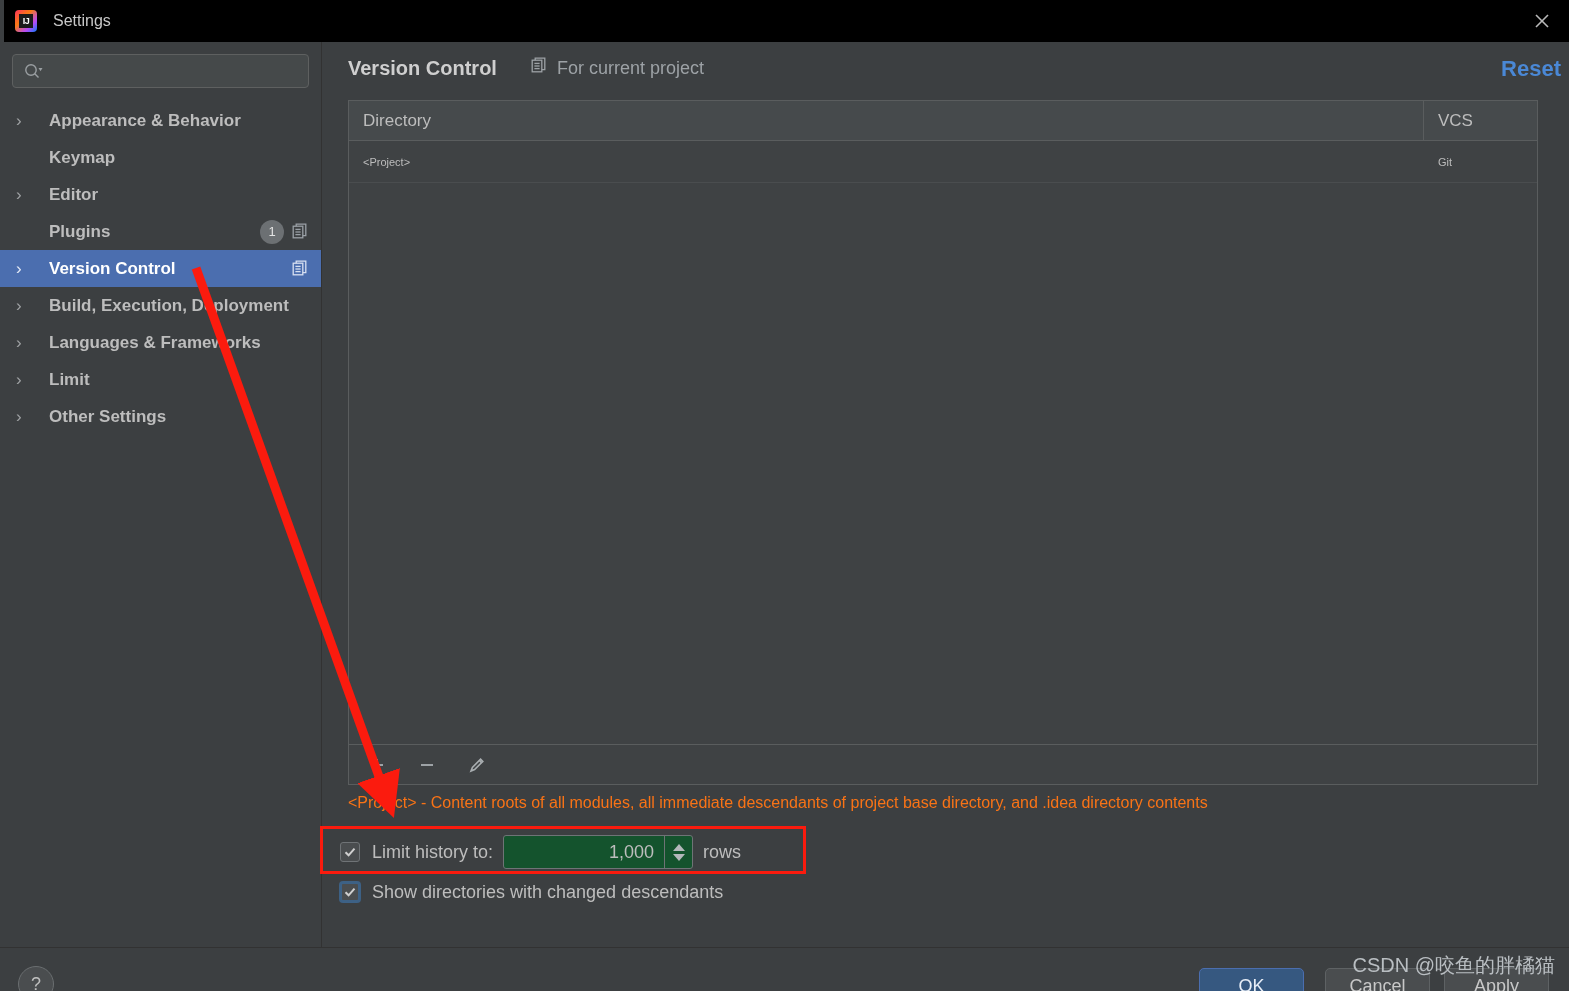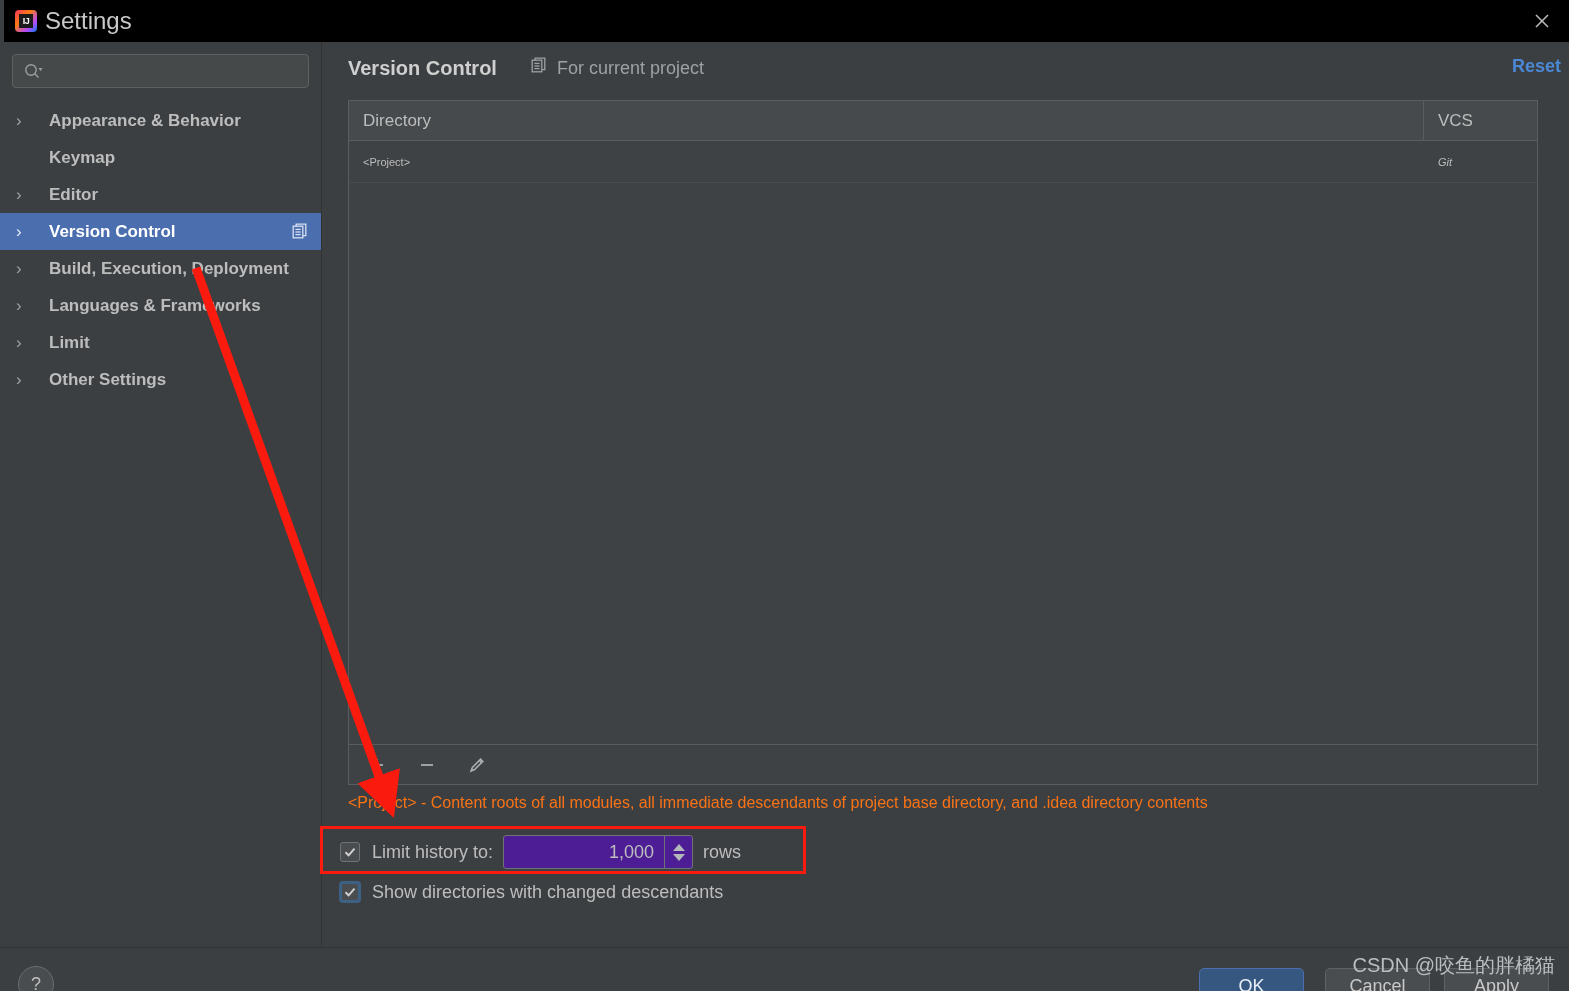--- a/index.html
+++ b/index.html
@@ -34,22 +34,22 @@
       linear-gradient(135deg, #fe315d 0%, #f97a12 38%, #b74af7 72%, #087cfa 100%);
   }
   #app-logo .lg-fg {
     position: absolute; left: 6px; top: 6px; right: 6px; bottom: 6px;
     background: #1b1b1b;
     display: flex; align-items: center; justify-content: center;
     font-size: 9px; font-weight: bold; color: #fff;
     letter-spacing: -0.5px;
   }
   #title-text {
-    margin-left: 6px;
-    font-size: 24px; color: #c8c8c8;
+    margin-left: 14px;
+    font-size: 16px; color: #c8c8c8;
   }
   #close-btn {
     position: absolute; right: 16px; top: 6px;
     width: 30px; height: 30px;
     display: flex; align-items: center; justify-content: center;
     cursor: pointer; color: #b9b9b9;
   }
   #close-btn svg { display:block; }
 
   
@@ -119,21 +119,21 @@
     padding-left: 26px;
   }
   #page-title { font-size: 20px; font-weight: bold; color: #cfcfcf; }
   #scope-chip {
     margin-left: 34px;
     display: flex; align-items: center; gap: 9px;
     color: #9da2a6; font-size: 18px; cursor: pointer;
   }
   #reset-link {
     position: absolute; right: 8px; top: 14px;
-    color: #4a88d6; font-size: 18px; font-weight: bold; cursor: pointer;
+    color: #4a88d6; font-size: 22px; font-weight: bold; cursor: pointer;
   }
 
   
   #table-wrap {
     position: absolute; left: 26px; top: 58px;
     width: 1190px; height: 645px;
     border: 1px solid #5a5d5e;
     background: #3f4244;
     display: flex; flex-direction: column;
   }
@@ -156,21 +156,21 @@
     display: flex; align-items: stretch;
     border-bottom: 1px solid #4a4d4f;
     cursor: pointer;
   }
   .td {
     display: flex; align-items: center;
     font-size: 11px; color: #bdbdbd;
     padding-left: 14px;
   }
   .td.dir { flex: 1; }
-  .td.vcs { width: 113px; font-style: italic; }
+  .td.vcs { width: 113px; }
 
   
   #table-toolbar {
     position: absolute; left: 26px; top: 703px;
     width: 1190px; height: 40px;
     border: 1px solid #5a5d5e; border-top: none;
     background: #3f4244;
     display: flex; align-items: center;
     padding-left: 14px; gap: 22px;
   }
@@ -208,21 +208,21 @@
     box-shadow: 0 0 0 1px #3d6185;
   }
   .cbx .tick { display: none; color: #cfcfcf; }
   .cbx.checked .tick { display: block; }
   .opt-label { cursor: default; }
   .spinner {
     display: inline-flex; align-items: stretch;
     height: 34px;
     border: 1px solid #6f7376;
     border-radius: 3px;
-    background: #4c1d95;
+    background: #14532d;
     margin: 0 10px;
   }
   .spinner .sp-val {
     display: flex; align-items: center; justify-content: flex-end;
     padding: 0 10px;
     font-size: 18px; color: #bdbdbd;
     background: transparent; border: none; outline: none;
     font-family: "Liberation Sans", sans-serif;
     text-align: right;
   }
@@ -322,20 +322,35 @@
         </div>
         <div class="tree-item">
           <span class="tree-arrow empty"></span>
           <span class="tree-label">Keymap</span>
           <span class="tree-spacer"></span>
         </div>
         <div class="tree-item">
           <span class="tree-arrow">›</span>
           <span class="tree-label">Editor</span>
           <span class="tree-spacer"></span>
+        </div>
+        <div class="tree-item">
+          <span class="tree-arrow empty"></span>
+          <span class="tree-label">Plugins</span>
+          <span class="tree-spacer"></span>
+          <span class="badge-count">1</span>
+          <span class="scope-icon">
+            <svg width="17" height="17" viewBox="0 0 17 17" fill="none" stroke="currentColor" stroke-width="1.3">
+              <rect x="1.2" y="3.2" width="9.6" height="11.6"></rect>
+              <polyline points="4.2,3.2 4.2,1.2 13.8,1.2 13.8,12.6 10.8,12.6"></polyline>
+              <line x1="3.4" y1="6.4" x2="8.6" y2="6.4"></line>
+              <line x1="3.4" y1="9" x2="8.6" y2="9"></line>
+              <line x1="3.4" y1="11.6" x2="8.6" y2="11.6"></line>
+            </svg>
+          </span>
         </div>
         <div class="tree-item selected">
           <span class="tree-arrow">›</span>
           <span class="tree-label">Version Control</span>
           <span class="tree-spacer"></span>
           <span class="scope-icon">
             <svg width="17" height="17" viewBox="0 0 17 17" fill="none" stroke="currentColor" stroke-width="1.3">
               <rect x="1.2" y="3.2" width="9.6" height="11.6"></rect>
               <polyline points="4.2,3.2 4.2,1.2 13.8,1.2 13.8,12.6 10.8,12.6"></polyline>
               <line x1="3.4" y1="6.4" x2="8.6" y2="6.4"></line>

